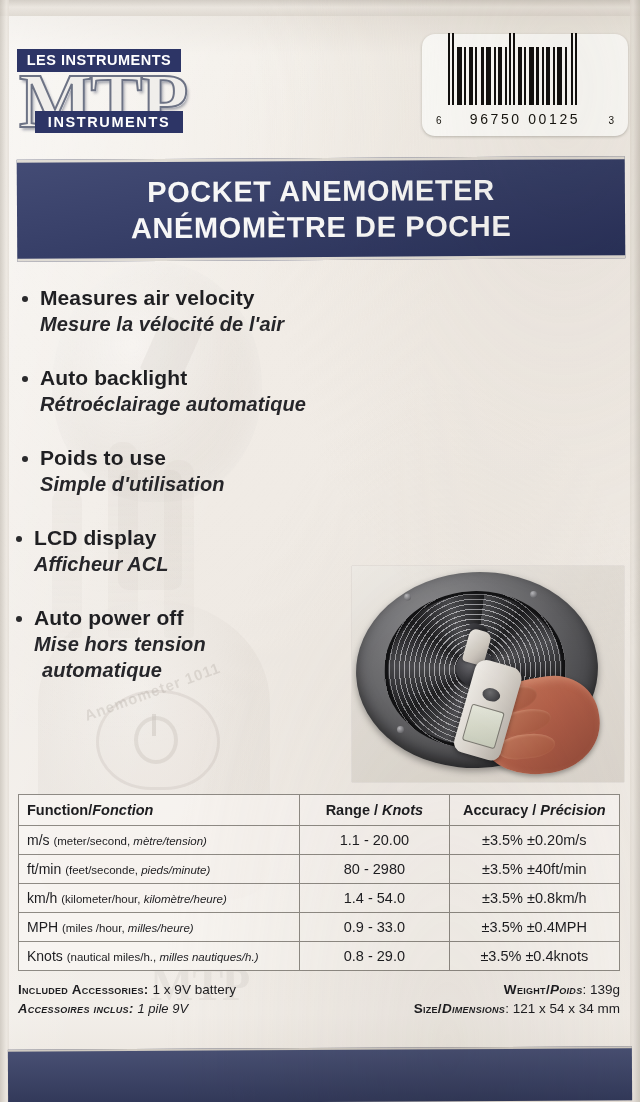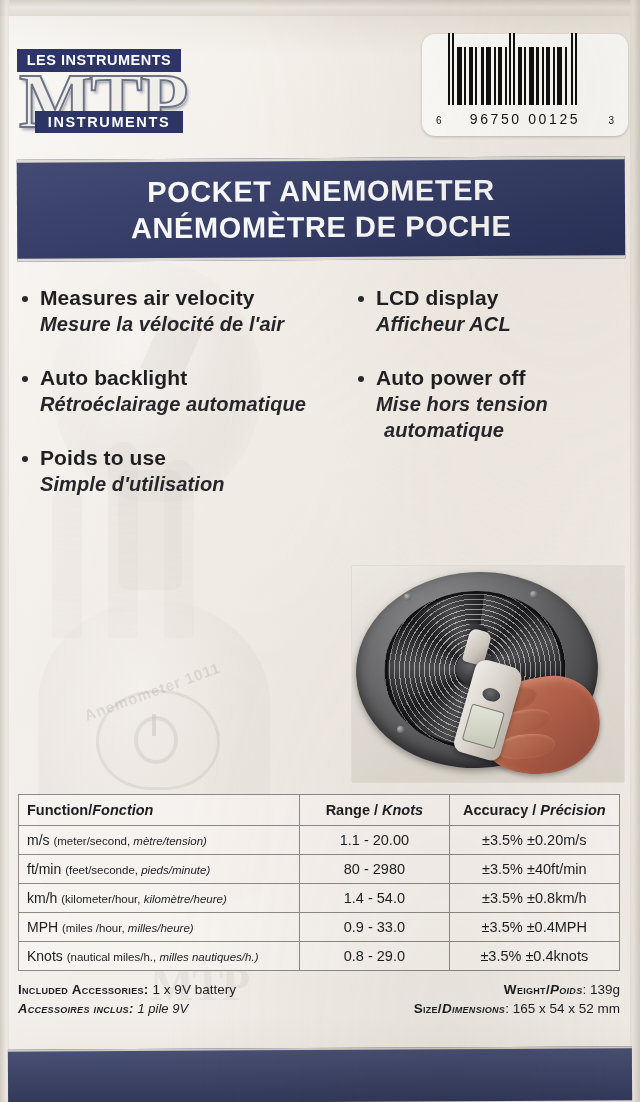--- a/index.html
+++ b/index.html
@@ -246,20 +246,21 @@
     background: linear-gradient(180deg, rgba(206,198,190,0.30), rgba(188,180,172,0.14));
     border-radius: 14px 14px 4px 4px;
   }
 
   
   .features {
     position: absolute;
     left: 0; top: 285px;
     width: 640px;
     display: flex;
+    flex-direction: column;
   }
   .col { position: relative; }
   .col-left  { width: 340px; padding-left: 18px; }
   .col-right { width: 300px; padding-left: 12px; }
   .feat {
     position: relative;
     padding-left: 22px;
     margin-bottom: 28px;
   }
   .feat .dot {
@@ -690,20 +691,20 @@
       </div>
       <div class="bi-line fr">
         <span class="sc-it">Accessoires inclus: </span><span>1 pile 9V</span>
       </div>
     </div>
     <div class="bi-right">
       <div class="bi-line">
         <span class="sc">Weight/</span><span class="sc-it">Poids</span><span class="bi-val">: 139g</span>
       </div>
       <div class="bi-line">
-        <span class="sc">Size/</span><span class="sc-it">Dimensions</span><span class="bi-val">: 165 x 54 x 52 mm</span>
+        <span class="sc">Size/</span><span class="sc-it">Dimensions</span><span class="bi-val">: 121 x 54 x 34 mm</span>
       </div>
     </div>
   </div>
 
   <div class="bottom-band"></div>
 
 </div>
 
 </body></html>

